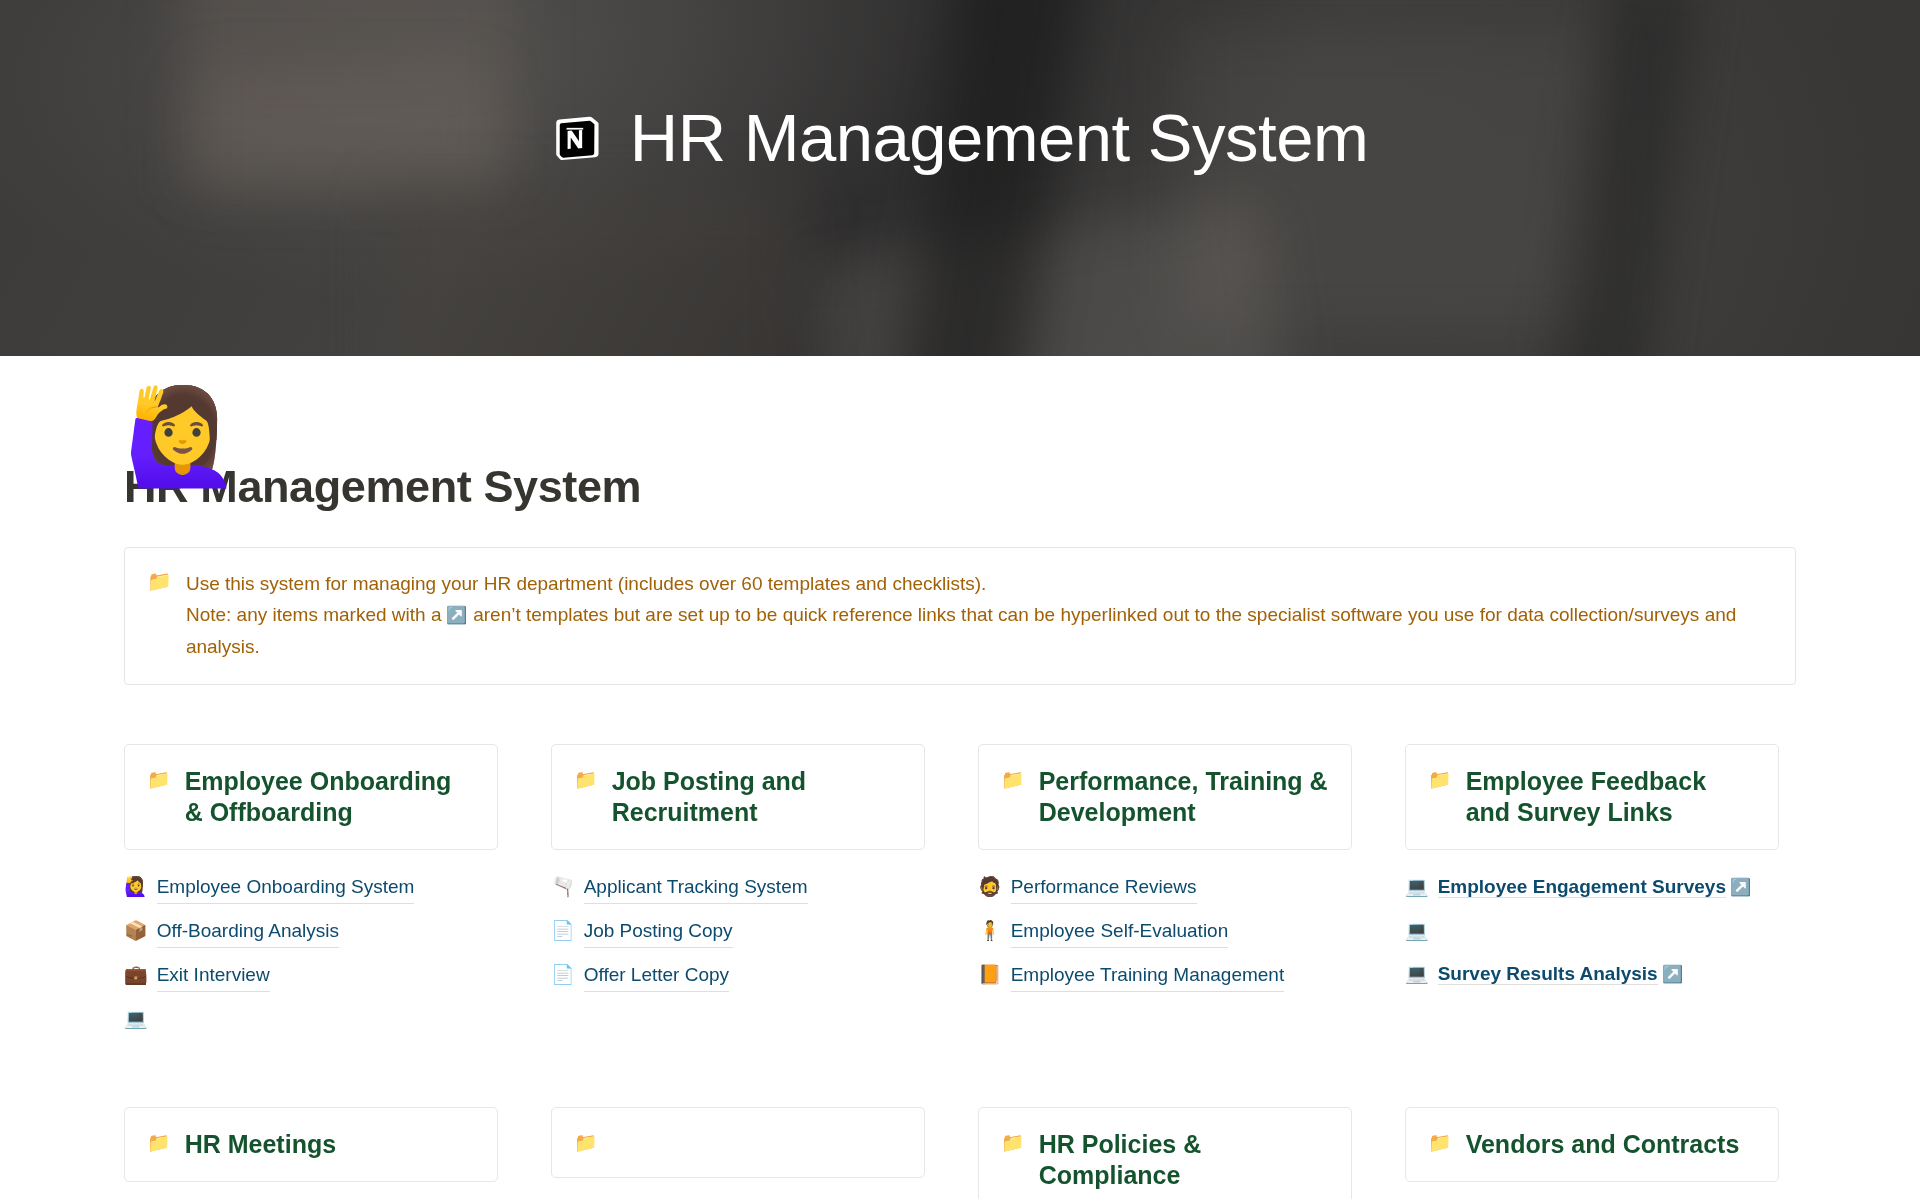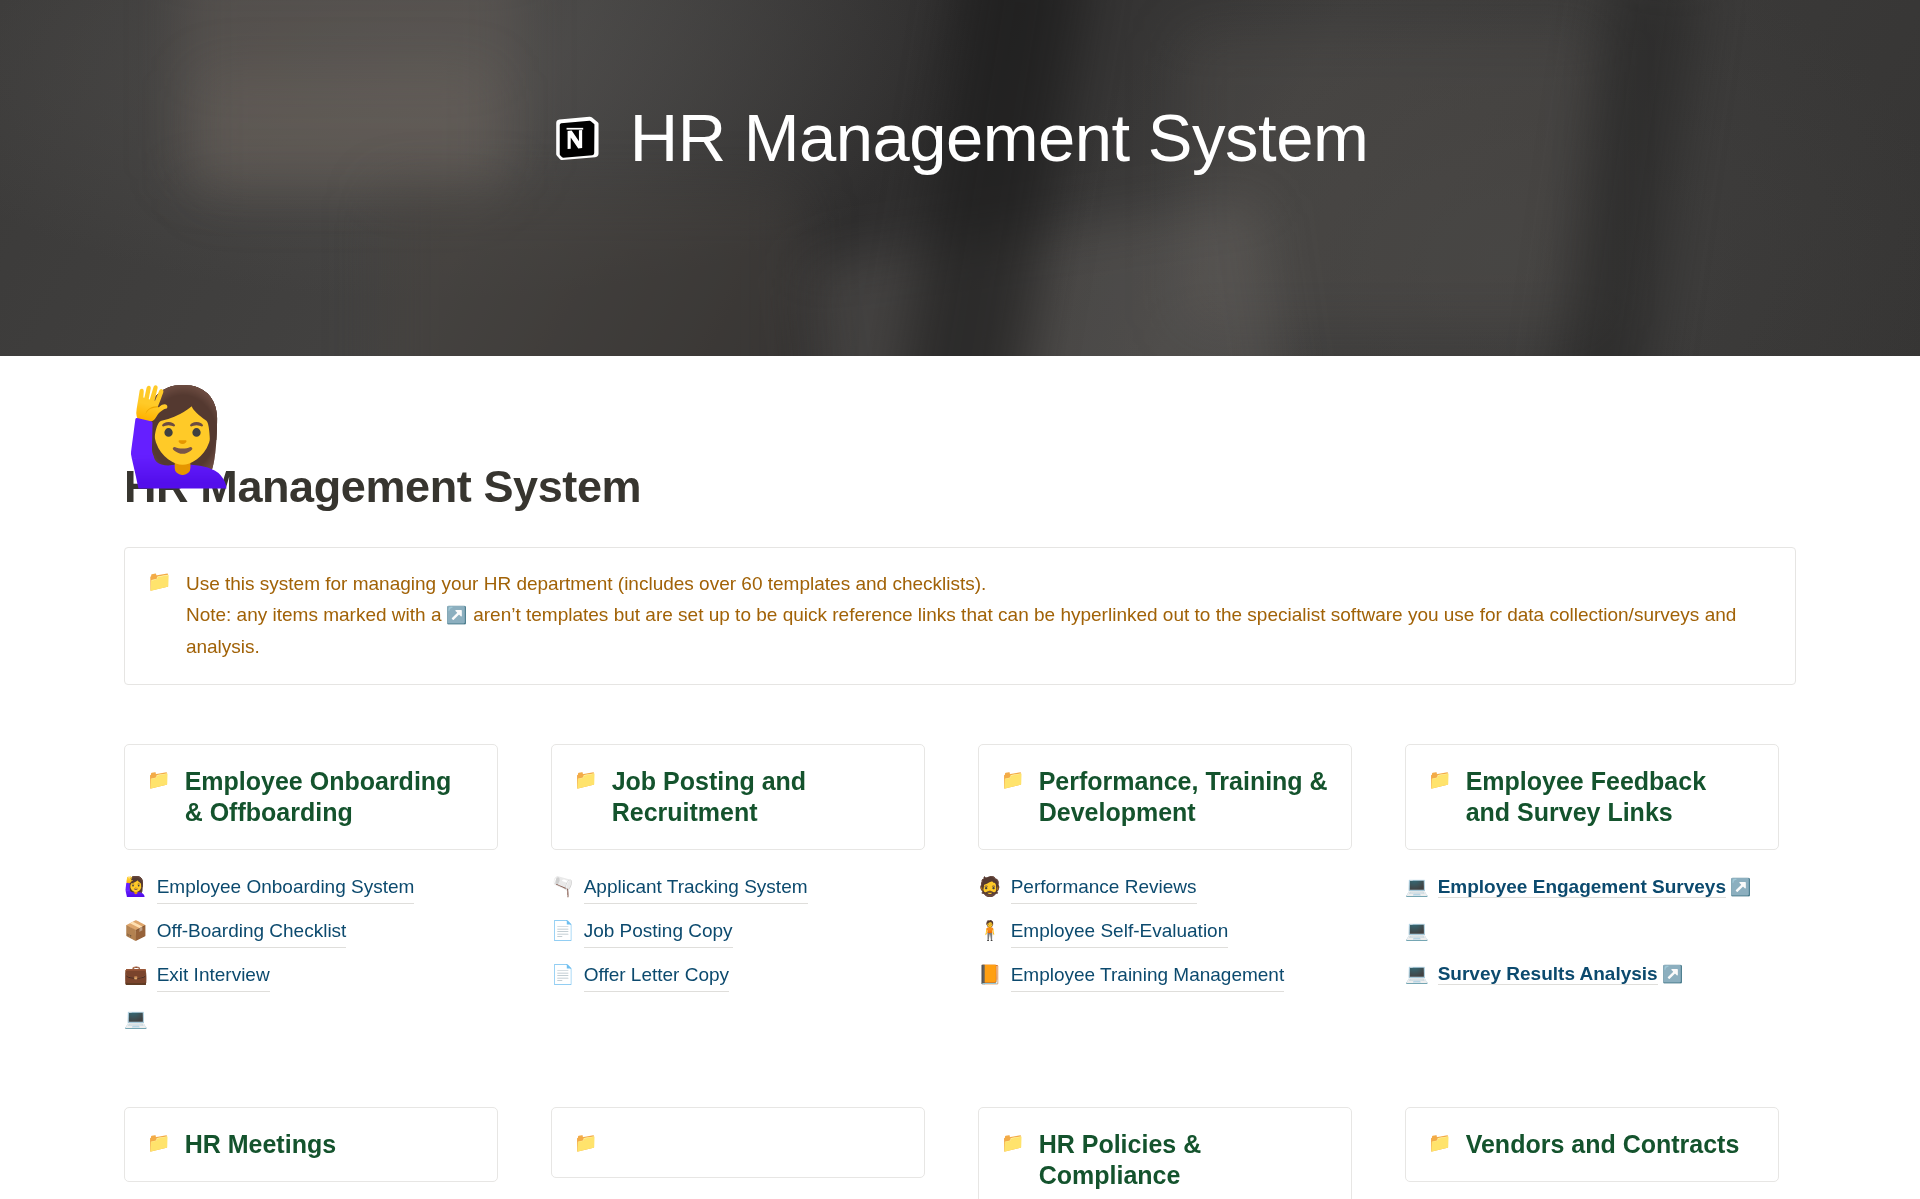--- a/index.html
+++ b/index.html
@@ -198,21 +198,21 @@
             <span class="card-emoji">📁</span>
             <div class="card-title">Employee Onboarding &amp; Offboarding</div>
           </div>
           <div class="links">
             <div class="link-row">
               <span class="li-emoji">🙋‍♀️</span>
               <span class="li-text">Employee Onboarding System</span>
             </div>
             <div class="link-row">
               <span class="li-emoji">📦</span>
-              <span class="li-text">Off-Boarding Checklist</span>
+              <span class="li-text">Off-Boarding Analysis</span>
             </div>
             <div class="link-row">
               <span class="li-emoji">💼</span>
               <span class="li-text">Exit Interview</span>
             </div>
             <div class="link-row">
               <span class="li-emoji">💻</span>
             </div>
           </div>
         </div>

